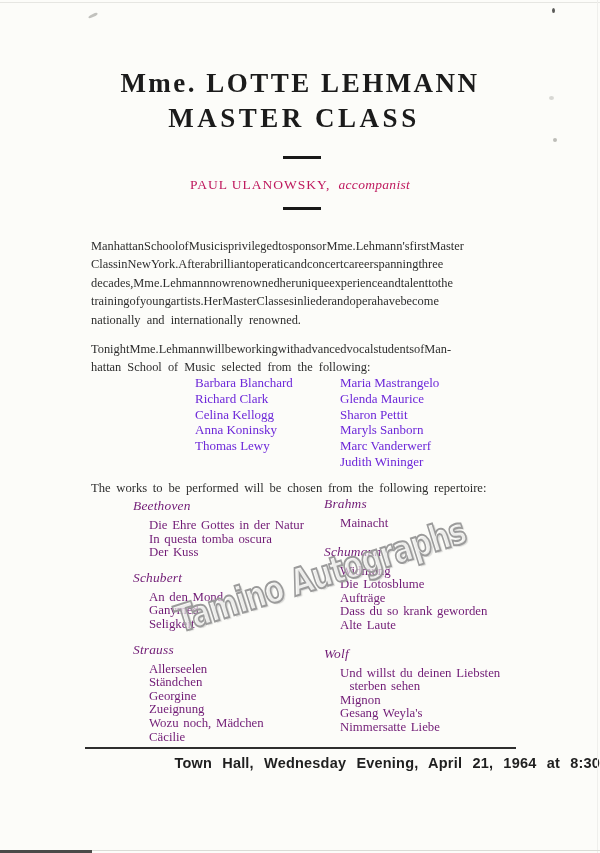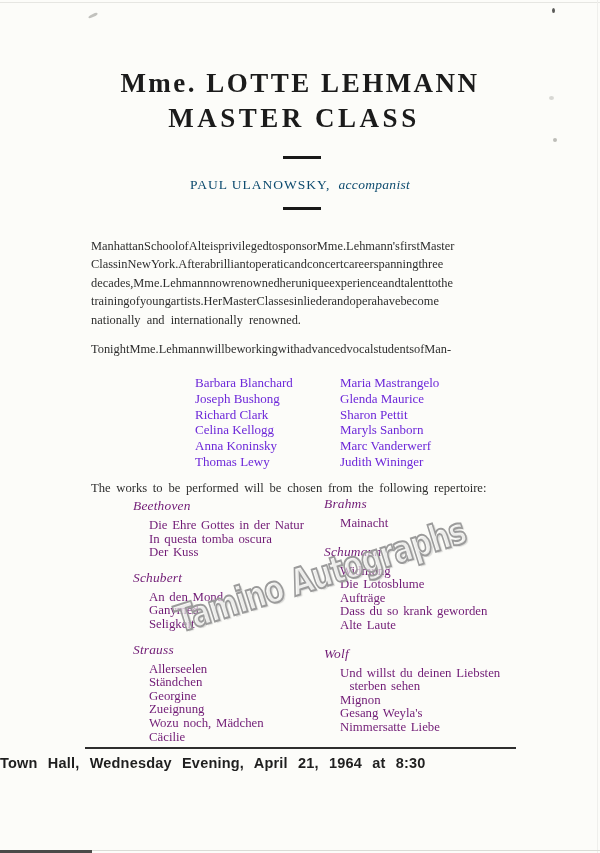--- a/index.html
+++ b/index.html
@@ -21,21 +21,21 @@
   .abs{position:absolute;}
 
   
   .title1{top:68px;left:0;right:0;text-align:center;
     font-size:27px;font-weight:700;letter-spacing:2.5px;color:var(--title_ink);}
   .title2{top:103px;left:0;right:12px;text-align:center;
     font-size:27px;font-weight:700;letter-spacing:3.5px;color:var(--title_ink);}
   .rule{height:3px;background:#181818;width:38px;left:283px;}
   .rule1{top:156px;}
   .rule2{top:207px;}
-  .accomp{top:177px;left:0;right:0;text-align:center;font-size:13.5px;letter-spacing:1px;color:#0c4a6e;}
+  .accomp{top:177px;left:0;right:0;text-align:center;font-size:13.5px;letter-spacing:1px;color:#be185d;}
   .accomp .role{font-style:italic;letter-spacing:.3px;}
 
   
   .textblock{left:91px;width:428px;font-size:12.4px;line-height:18.4px;color:#2e2e2e;}
   .intro{top:237px;}
   .tonight{top:340px;}
   .jline{display:flex;justify-content:flex-start;white-space:nowrap;}
   .lline{word-spacing:3px;}
 
   
@@ -49,21 +49,21 @@
   .rep-left{top:498px;left:133px;width:230px;}
   .rep-right{top:496px;left:324px;width:240px;}
   .group{margin-bottom:10px;}
   .rep-right .group{margin-bottom:13px;}
   .composer{font-style:italic;font-size:13.4px;margin-bottom:5px;letter-spacing:.2px;}
   .works{padding-left:16px;}
   .work{line-height:13.6px;white-space:pre-wrap;word-spacing:1.5px;}
 
   
   .footer-rule{top:747px;left:85px;width:431px;height:2px;background:#2e2e2e;}
-  .footer-text{top:755px;left:0;right:0;text-align:left;
+  .footer-text{top:755px;left:0;right:0;text-align:right;
     font-family:"Liberation Sans",sans-serif;font-weight:700;font-size:14.5px;
     word-spacing:6px;letter-spacing:.2px;color:#1f1f1f;}
 
   
   .watermark{
     top:600px;left:170px;
     transform-origin:left top;
     transform:rotate(-17.5deg) scaleX(.78);
     font-family:"DejaVu Sans",sans-serif;
     font-weight:700;font-size:37px;letter-spacing:-1px;white-space:nowrap;
@@ -98,21 +98,21 @@
     <span class="role">&nbsp;<i>accompanist</i></span>
   </div>
 
   <div class="abs rule rule2"></div>
 
   <div class="abs textblock intro">
       <div class="jline">
         <span>Manhattan</span>
         <span>School</span>
         <span>of</span>
-        <span>Alte</span>
+        <span>Music</span>
         <span>is</span>
         <span>privileged</span>
         <span>to</span>
         <span>sponsor</span>
         <span>Mme.</span>
         <span>Lehmann's</span>
         <span>first</span>
         <span>Master</span>
       </div>
       <div class="jline">
@@ -170,26 +170,26 @@
         <span>will</span>
         <span>be</span>
         <span>working</span>
         <span>with</span>
         <span>advanced</span>
         <span>vocal</span>
         <span>students</span>
         <span>of</span>
         <span>Man-</span>
       </div>
+      <div class="lline">hattan School of Music selected from the following:</div>
     </div>
 
   <div class="abs students">
     <div class="colL">
         <div>Barbara Blanchard</div>
-        <div>Joseph Bushong</div>
         <div>Richard Clark</div>
         <div>Celina Kellogg</div>
         <div>Anna Koninsky</div>
         <div>Thomas Lewy</div>
       </div>
     <div class="colR">
         <div>Maria Mastrangelo</div>
         <div>Glenda Maurice</div>
         <div>Sharon Pettit</div>
         <div>Maryls Sanborn</div>

